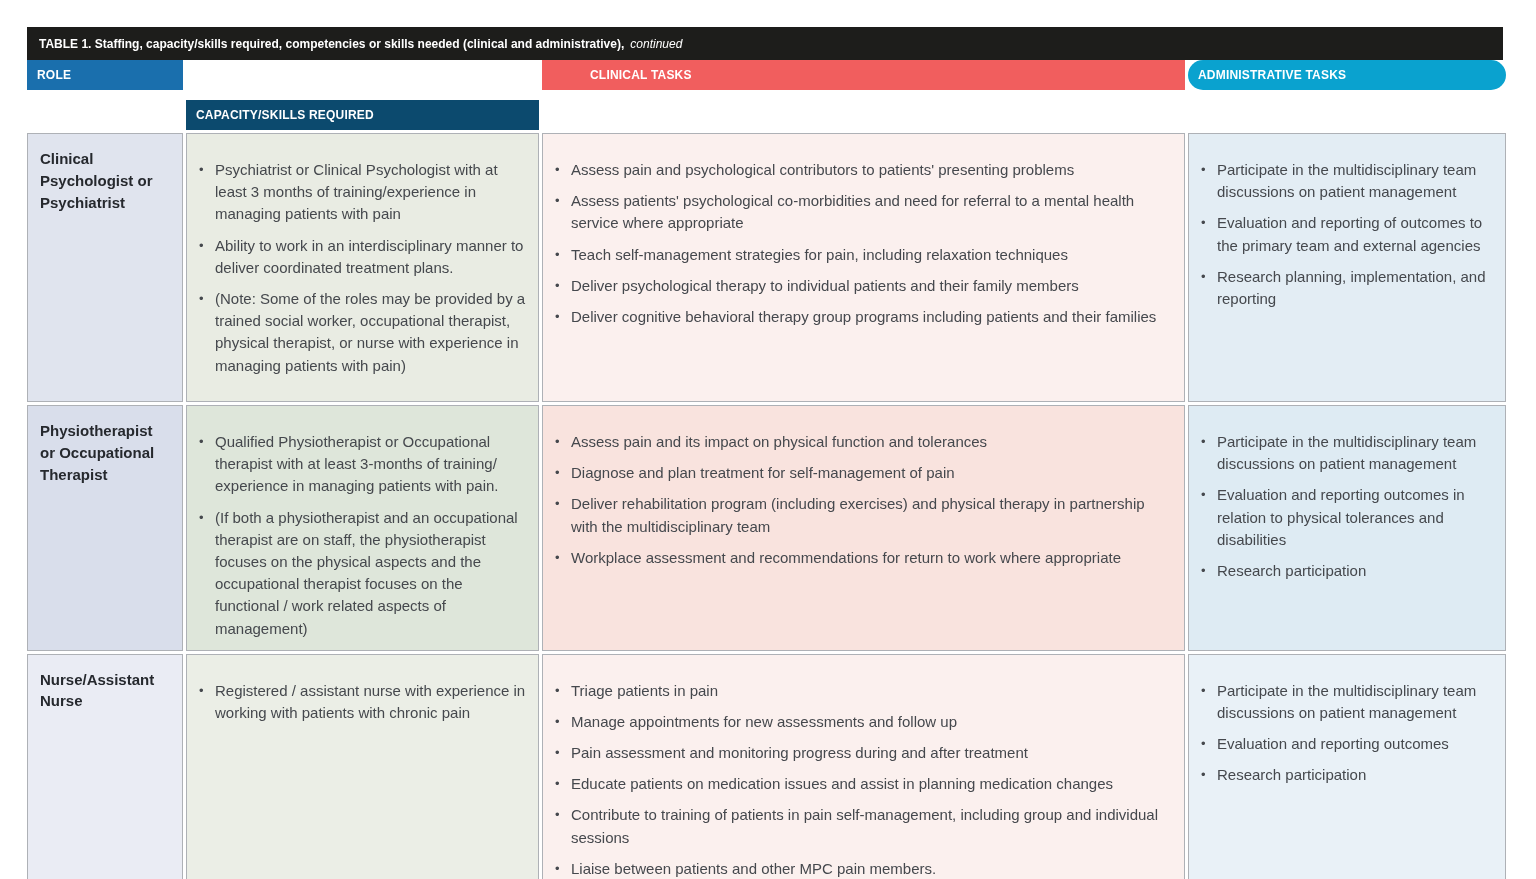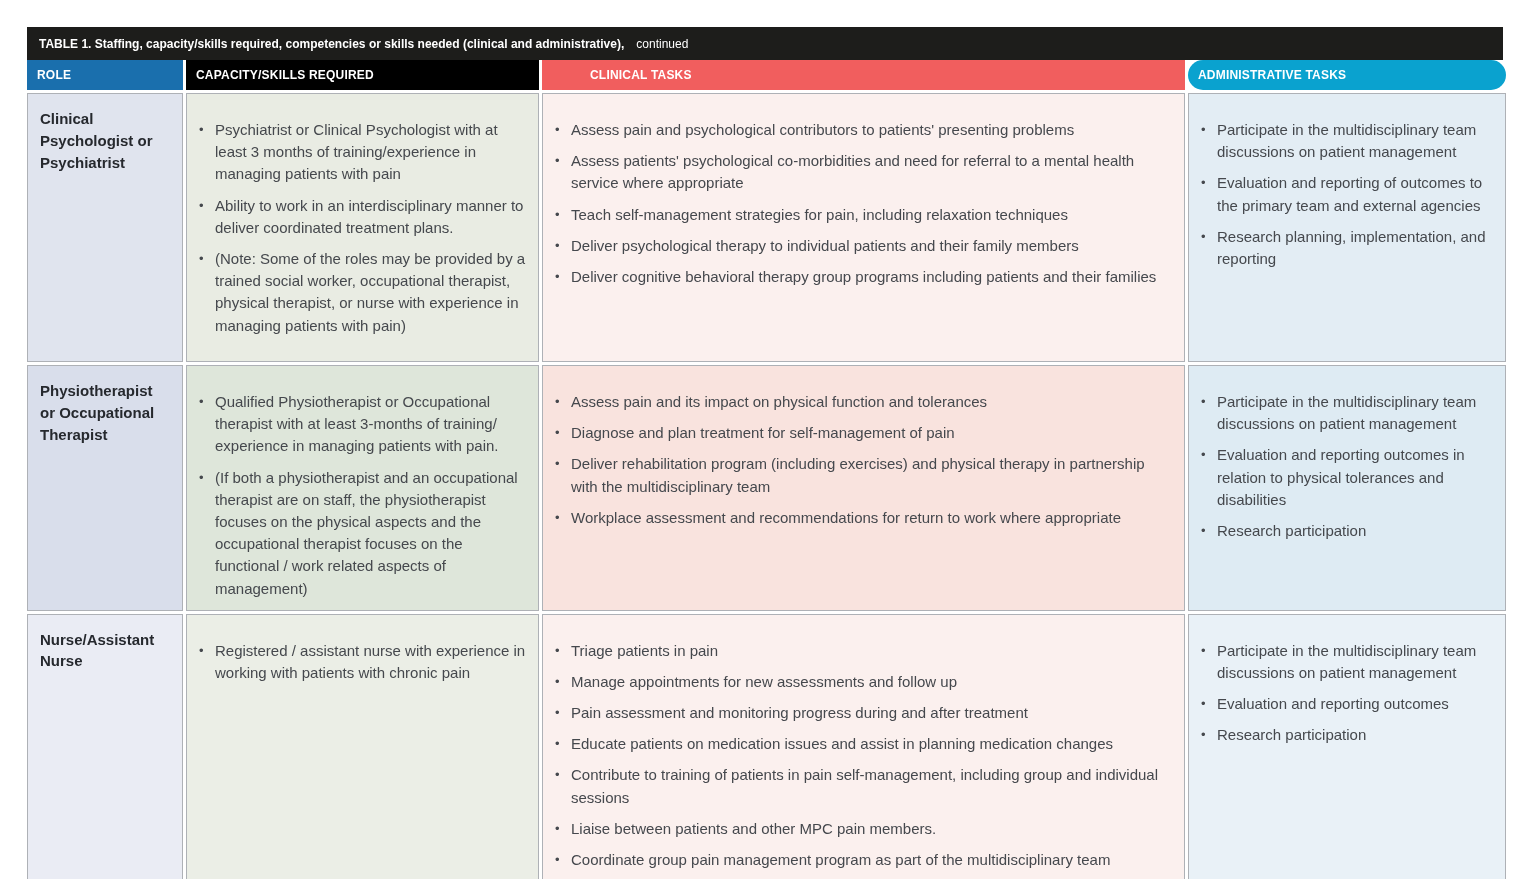--- a/index.html
+++ b/index.html
@@ -11,37 +11,37 @@
   }
   .page { width:1536px; height:879px; background:#fff; padding:27px 0 0 27px; }
   .table-wrap { width:1476px; }
 
   .title-bar {
     background:#1d1d1b; color:#ffffff;
     height:33px; display:flex; align-items:center;
     padding:0 12px; font-size:12px; line-height:1;
   }
   .title-main { font-weight:bold; }
-  .title-suffix { font-weight:normal; margin-left:12px; }
+  .title-suffix { font-style:italic; font-weight:normal; margin-left:6px; }
 
   .head-row, .row { display:flex; gap:3px; }
   .row { margin-top:3px; }
 
   .c0 { width:156px; flex:0 0 156px; }
   .c1 { width:353px; flex:0 0 353px; }
   .c2 { width:643px; flex:0 0 643px; }
   .c3 { width:318px; flex:0 0 318px; }
 
   .hcell {
     height:30px; display:flex; align-items:center;
     color:#ffffff; font-weight:bold; font-size:12px;
     letter-spacing:0.2px; padding:0 10px;
   }
   .h-role  { background:#1a6fad; }
-  .h-cap   { background:#000000; }
+  .h-cap   { background:#0c4a6e;margin-top:40px; }
   .h-clin  { background:#f15e5e;padding-left:48px; }
   .h-adm   { background:#0aa2cf;border-radius:15px; }
 
   .cell {
     border:1px solid #aeb1b6;
     padding:25px 12px 10px 12px;
     font-size:15px; line-height:1.48;
   }
   .role-cell { font-weight:bold; color:#26292e; line-height:1.45; padding-top:14px; }
 

